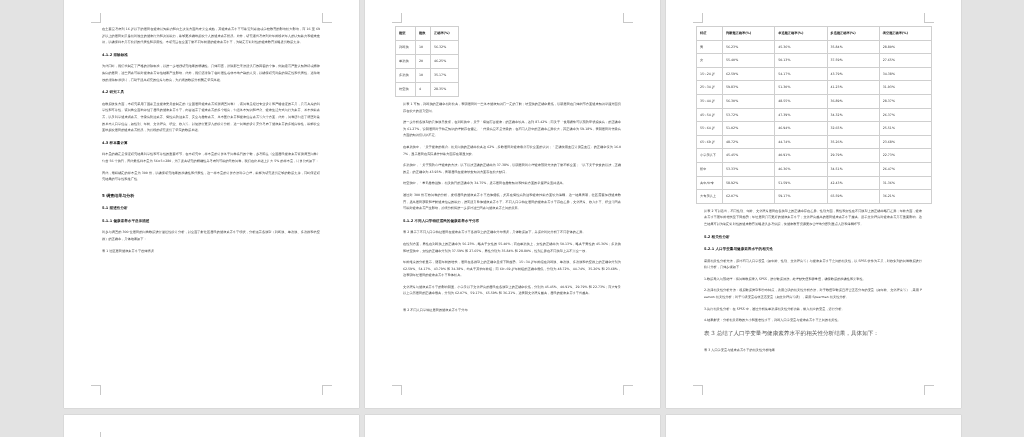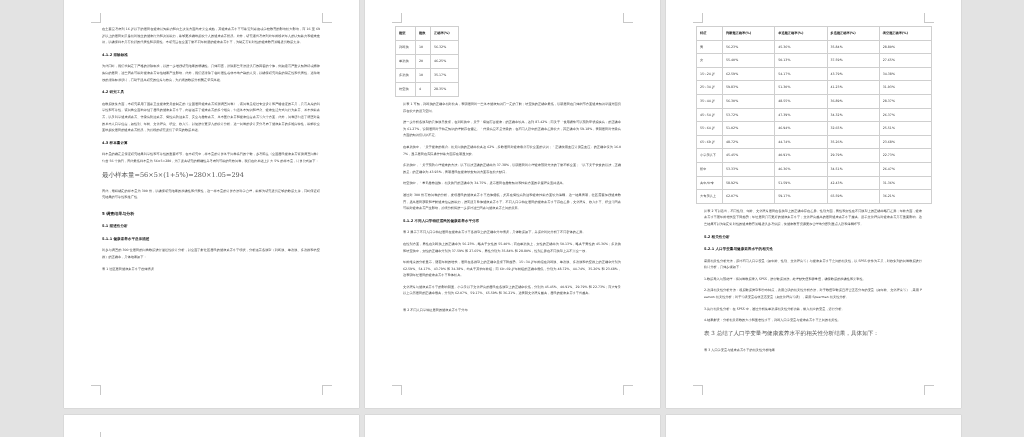--- a/index.html
+++ b/index.html
@@ -45,21 +45,20 @@
     <div class="corner c-bl"></div>
     <div class="corner c-br"></div>
     <div class="content">
       <p class="para">在主要是考虑到 16 岁以下的居民在健康认知能力和自主决策方面尚未完全成熟，其健康素养水平可能受到家庭或学校教育的影响较大影响，而 16 至 69 岁以上的居民则具备相对独立的健康行为和决策能力，能够更准确地反映个人的健康素养状况。此外，研究者也考虑到此年龄段老年人的认知能力和健康意识，以确保样本具有较好的代表性和适用性。本研究旨在全面了解不同年龄层的健康素养水平，为制定有针对性的健康教育策略提供数据支持。</p>
       <p class="h">4.1.2 排除标准</p>
       <p class="para">为此同时，我们也制定了严格的排除标准，以进一步增强研究结果的精确性。具体而言，排除那些无法提供有效回答的个体，例如患有严重认知障碍或精神疾病的居民，这些因素可能对健康素养评估结果产生影响。此外，我们还排除了临时居住或非本地户籍的人员，以确保研究对象的稳定性和代表性。这种细致的排除标准设计，有助于提高研究的信度与效度，为后续的数据分析奠定坚实基础。</p>
       <p class="h">4.2 研究工具</p>
       <p class="para">在数据收集方面，本研究采用了国家卫生健康委员会制定的《全国居民健康素养监测调查问卷》，该问卷是经过专业设计和严格验证的工具，具有高度的科学性和可靠性。该问卷全面地评估了居民的健康素养水平，内容涵盖了健康素养的多个维度，包括基本知识和理念、健康生活方式与行为素养、基本技能素养，以及科学健康观素养、传染病防治素养、慢性病防治素养、安全与急救素养、基本医疗素养和健康信息素养等六个方面。此外，问卷还包括了调查对象的基本人口学信息，如性别、年龄、文化程度、职业、收入等。以便进行更深入的统计分析。这一问卷的设计充分考虑了健康素养的多维度特性，能够较全面地反映居民的健康素养状况，为后续的研究提供了坚实的数据基础。</p>
       <p class="h">4.3 样本量计算</p>
       <p class="para">样本量的确定是保证研究结果科学性和可靠性的重要环节。在本研究中，样本量的计算基于问卷条目的个数，参考既往《全国居民健康素养监测调查问卷》包含 56 个题目，因此最低样本量为 56×5=280，为了提高研究的精确性并考虑到可能的无效问卷，我们在此基础上扩大 5% 的样本量，计算公式如下：</p>
-      <p class="formula">最小样本量=56×5×(1+5%)=280×1.05=294</p>
       <p class="para">因此，最终确定的样本量为 300 份，以确保研究结果的准确性和代表性，这一样本量的计算方法科学合理，能够为研究提供足够的数据支持，同时保证研究结果的可靠性和推广性。</p>
       <p class="h1">5 调查结果与分析</p>
       <p class="h">5.1 描述性分析</p>
       <p class="h">5.1.1 健康素养水平总体描述</p>
       <p class="para">对参与调查的 300 位居民的问卷数据进行描述性统计分析，以全面了解社区居民的健康素养水平现状，分析涵盖各题型（判断题、单选题、多选题和填空题）的正确率，具体结果如下：</p>
       <p class="para">表 1 社区居民健康素养水平总体情况</p>
     </div>
   </div>
 
   <div class="page row1 p2">

